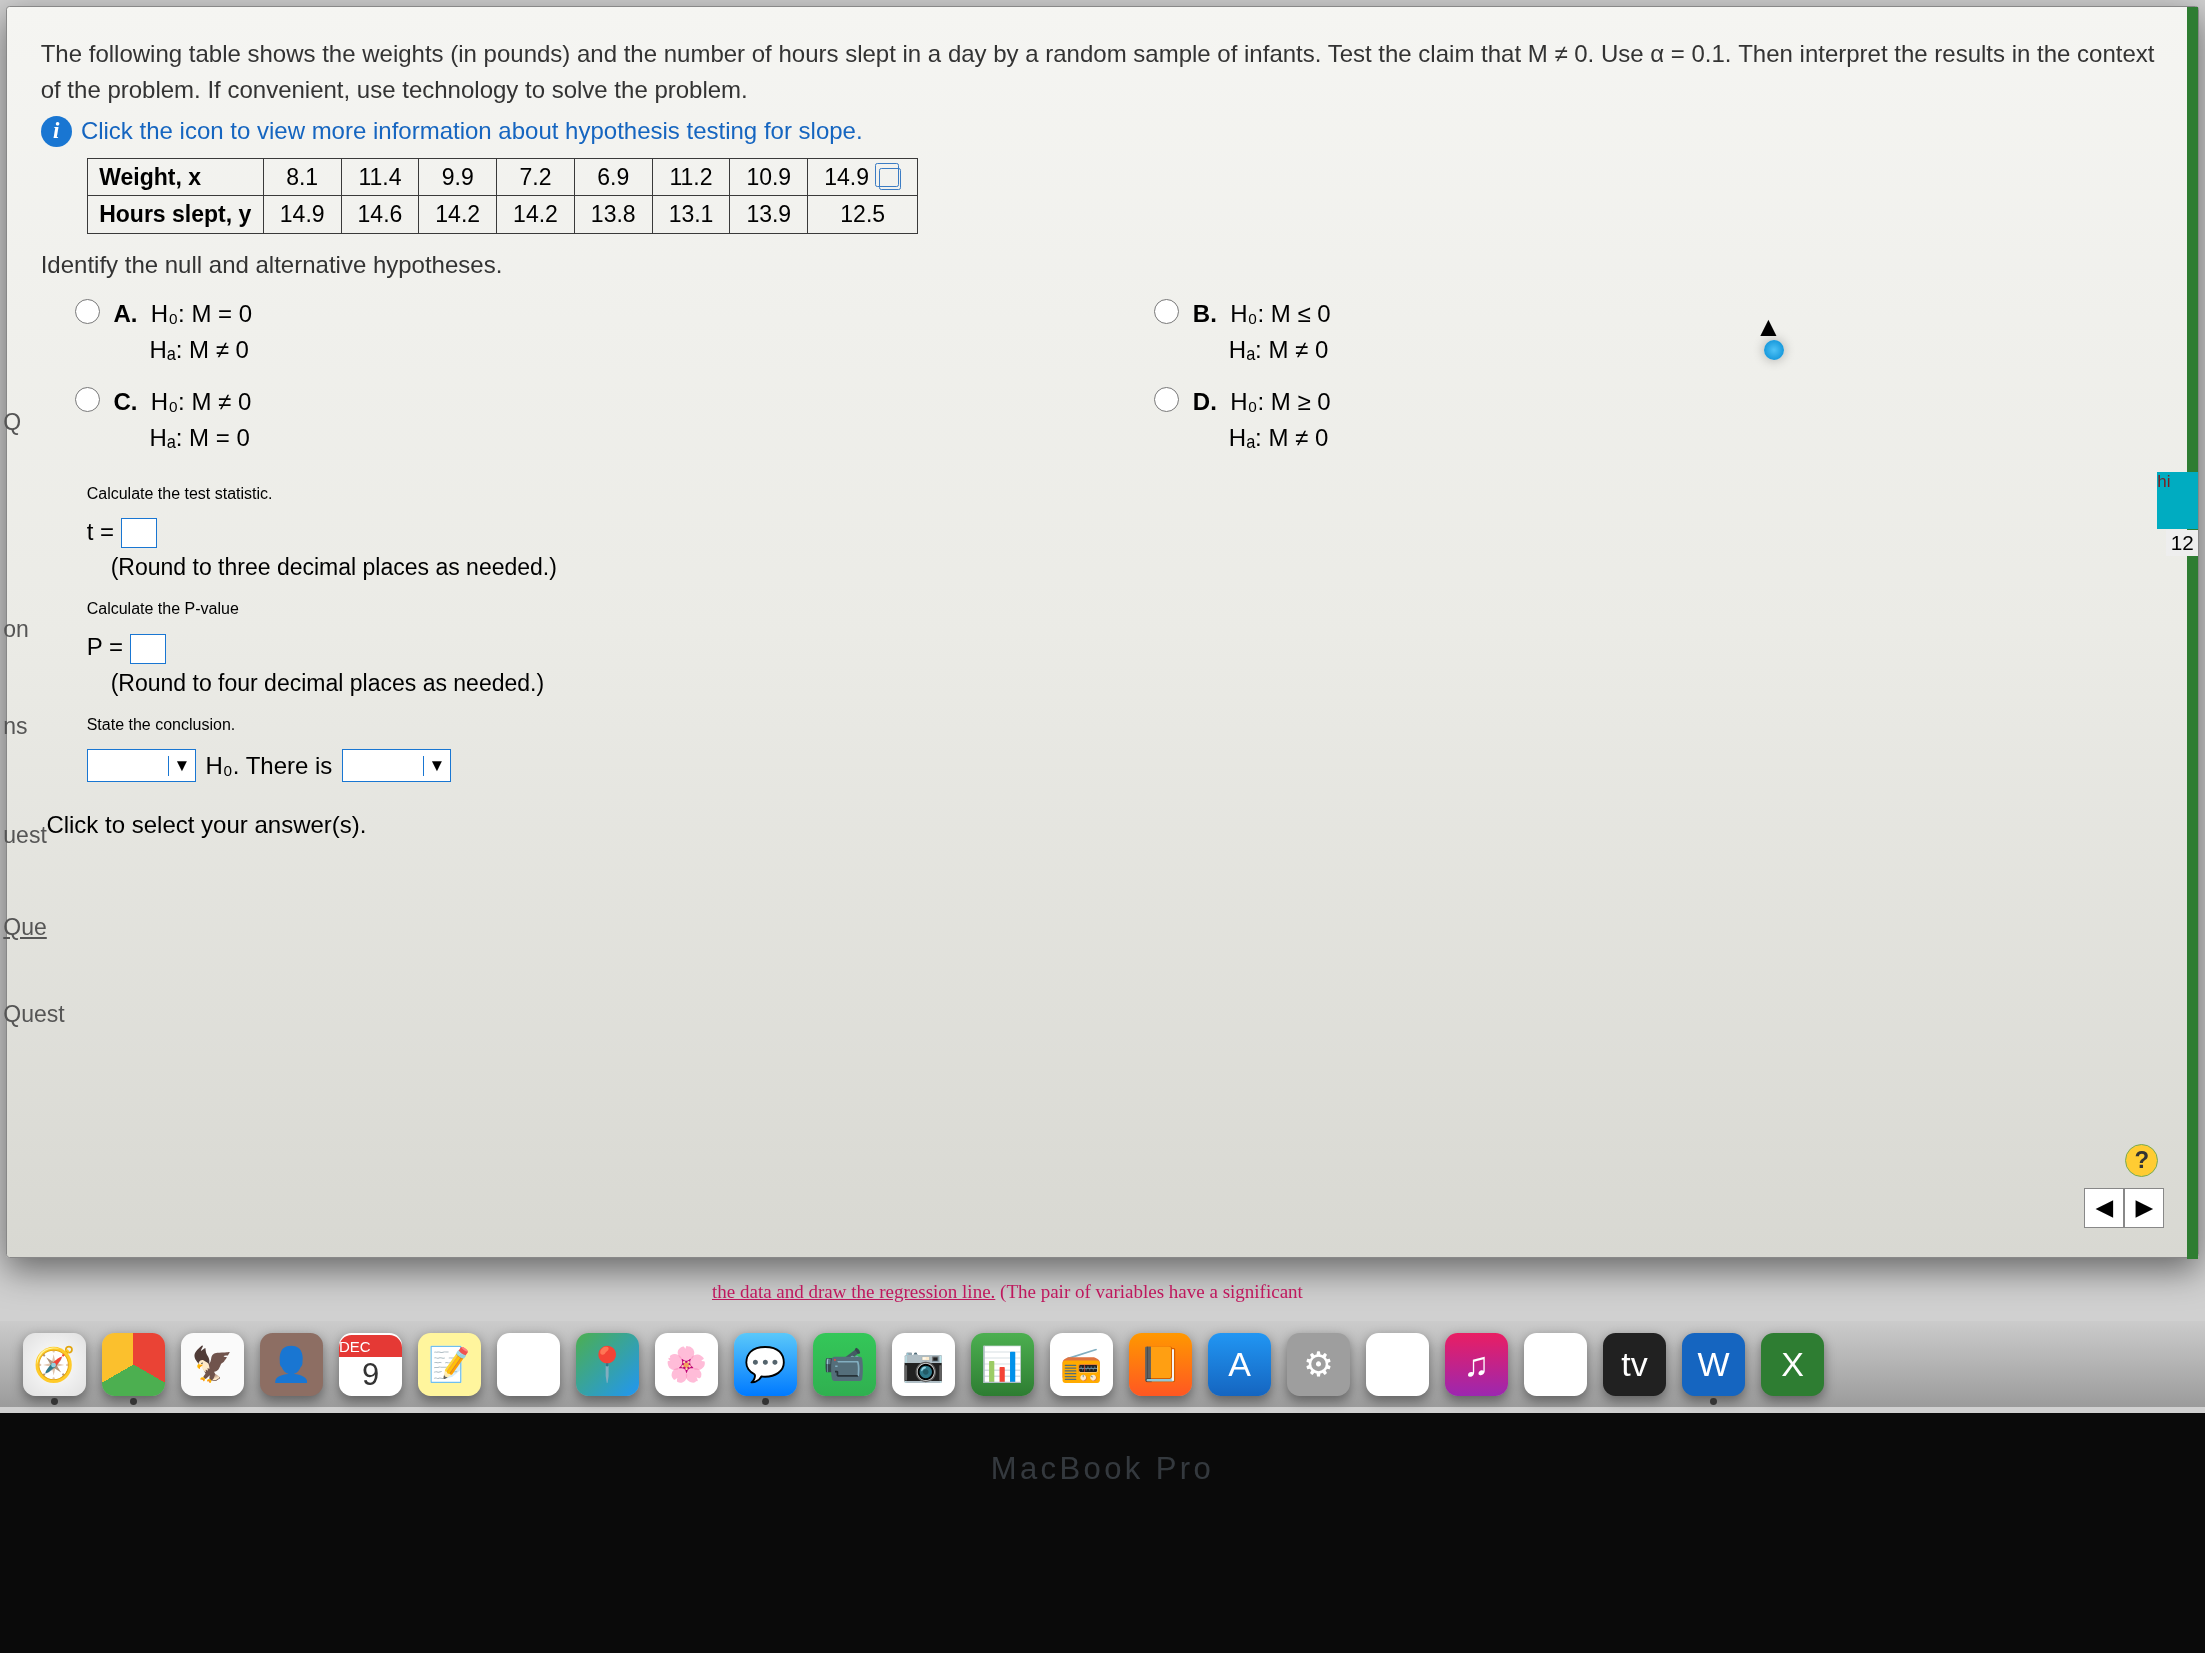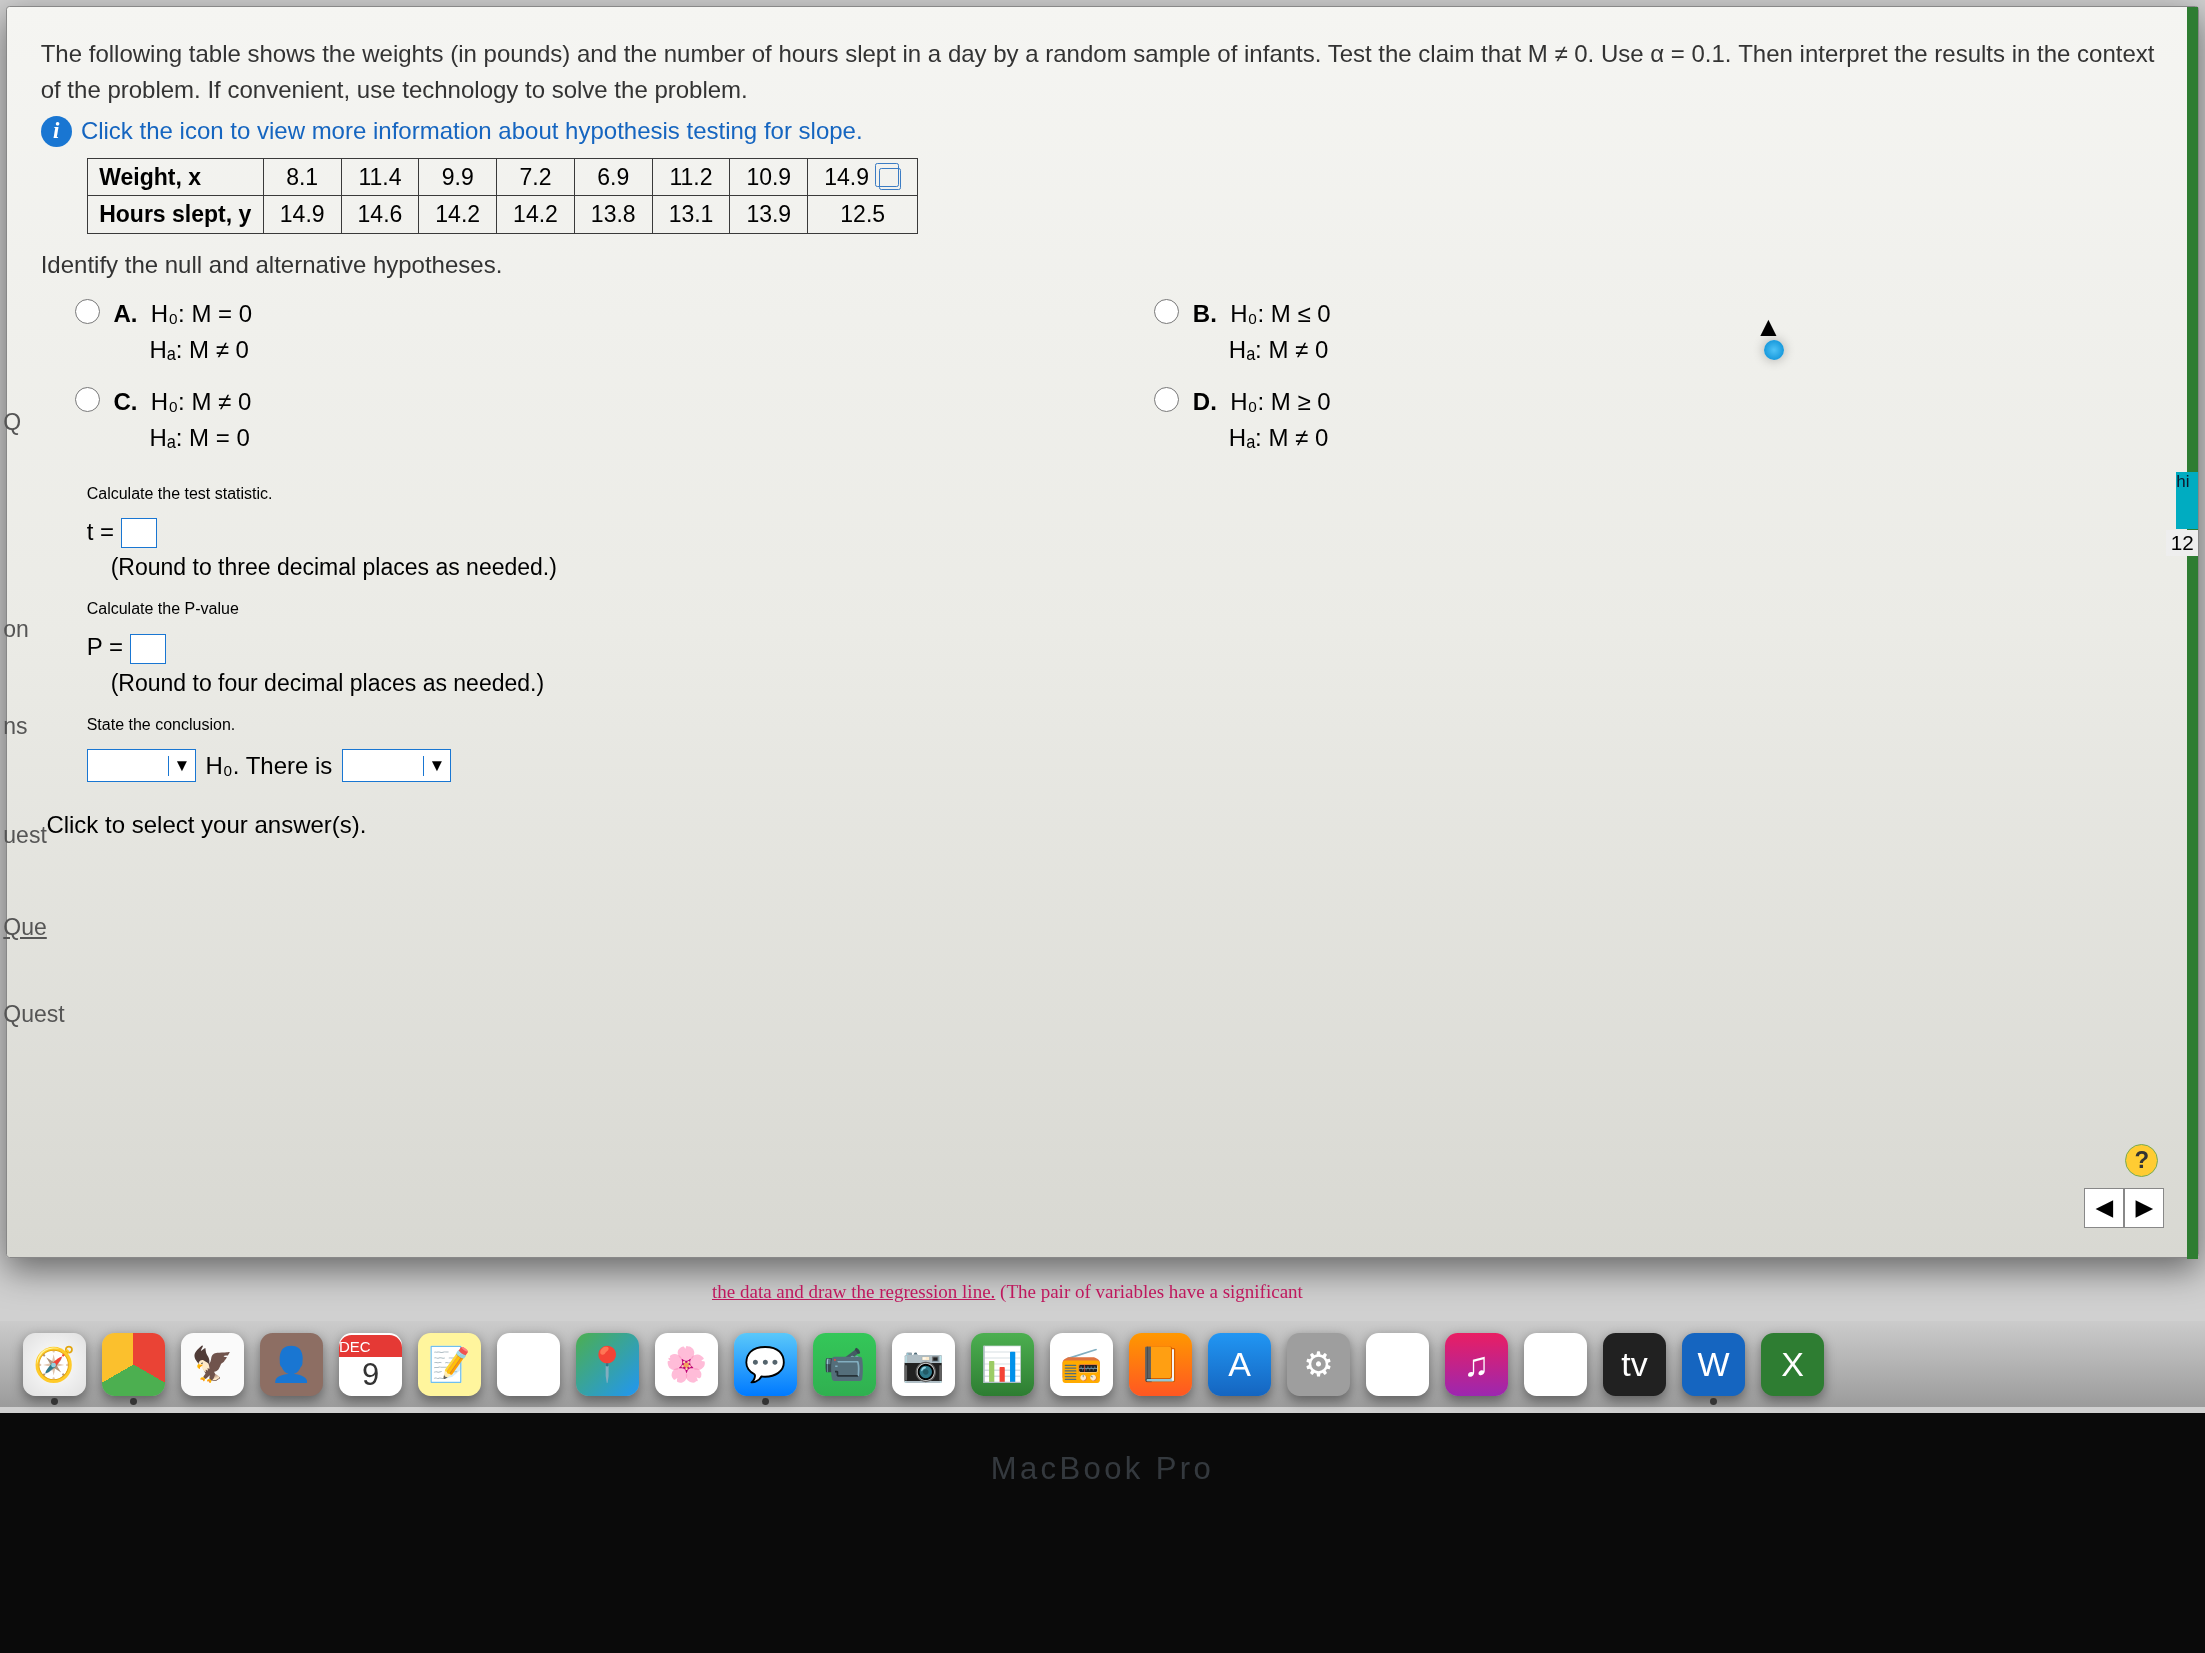--- a/index.html
+++ b/index.html
@@ -57,21 +57,21 @@
     .select { display:inline-flex; align-items:center; border:1.7px solid #1976d2; background:#fff; height:33px; }
     .select .val { min-width:80px; padding:0 10.3px; }
     .select .arrow { width:27.6px; text-align:center; border-left:1.7px solid #1976d2; font-size:17px; }
     .click-prompt { font-size:24px; margin-top:29px; margin-left:5.7px; }
     .help-circle { position:absolute; right:40px; bottom:80px; width:33px;height:33px;border-radius:50%; background:#ffcc33; border:1.7px solid #7a5; color:#333; display:flex;align-items:center;justify-content:center;font-size:24px;font-weight:bold;}
     .nav-arrows { position:absolute; right:34px; bottom:29px; display:flex; gap:0; }
     .nav-arrows button { width:40px; height:40px; border:1.1px solid #888; background:#fff; font-size:23px; }
     .cursor-dot { position:absolute; top:333px; left:1757px; width:20.7px; height:20.7px; border-radius:50%; background:radial-gradient(#4fc3f7,#0288d1); box-shadow:0 0 11.5px rgba(0,0,0,.3);}
     .cursor-arrow { position:absolute; top:304px; left:1748px; font-size:27.6px; color:#000;}
     .right-strip { position:absolute; right:0; top:0; width:11.5px; height:1252px; background:#2e7d32;}
-    .right-hi { position:absolute; right:0; top:465px; width:22px; height:57px; background:#00acc1; font-size:17px; color:#0f172a;}
+    .right-hi { position:absolute; right:0; top:465px; width:41px; height:57px; background:#00acc1; font-size:17px; color:#7f1d1d;}
     .right-12 { position:absolute; right:0; top:523px; font-size:20.7px; padding:1.1px 4.6px; background:#eee;}
     .bg-text { position:absolute; top:1281px; left:712px; font-size:19px; color:#be185d; font-family: Georgia,serif;}
     .bg-text .u { text-decoration:underline; }
     .dock { position:absolute; bottom:247px; left:0; right:0; height:86px;
       background:linear-gradient(180deg,rgba(200,200,200,.6),rgba(120,120,120,.6));
       display:flex; align-items:center; justify-content:flex-start; gap:16px; padding:0 23px;}
     .dock .icon { width:63px;height:63px; border-radius:12.6px; display:flex;align-items:center;justify-content:center; font-size:34px; color:#fff; box-shadow:0 4.6px 11.5px rgba(0,0,0,.4);}
     .dock .dot { position:absolute; bottom:-9.2px; width:6.9px;height:6.9px; border-radius:50%; background:#333;}
     .dock .wrap{position:relative;display:flex;flex-direction:column;align-items:center;}
     .black { position:absolute; bottom:0; left:0; right:0; height:241px; background:#0a0a0a;}

